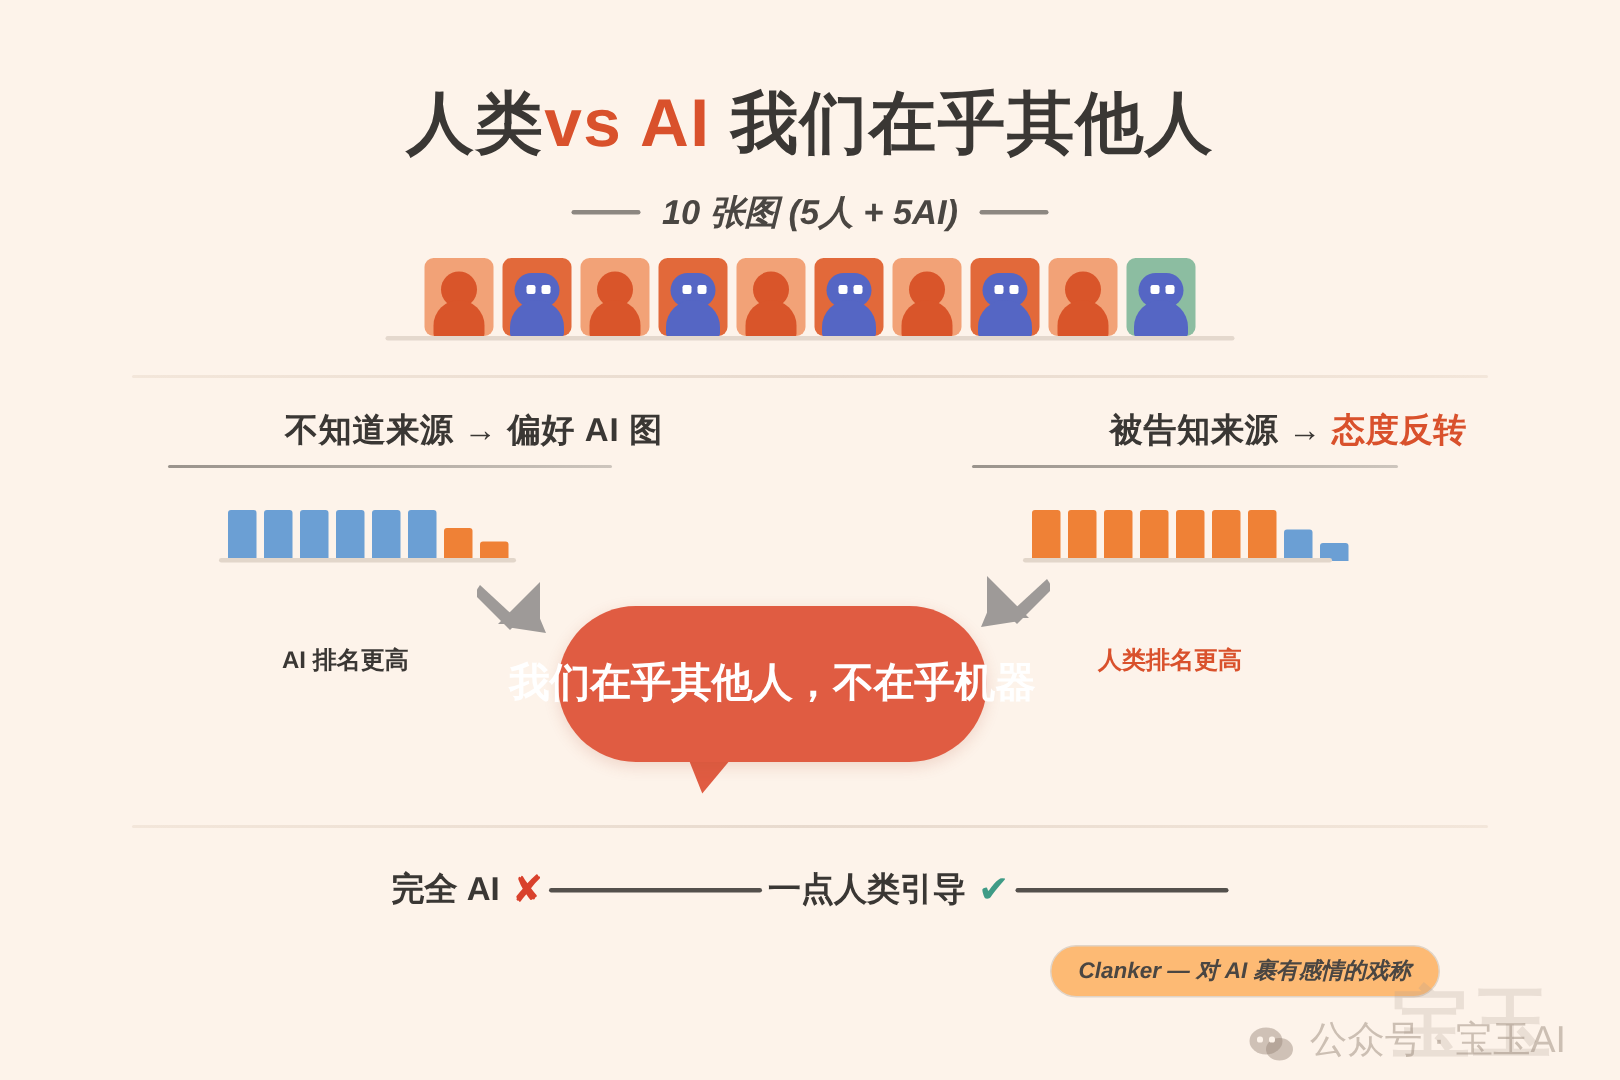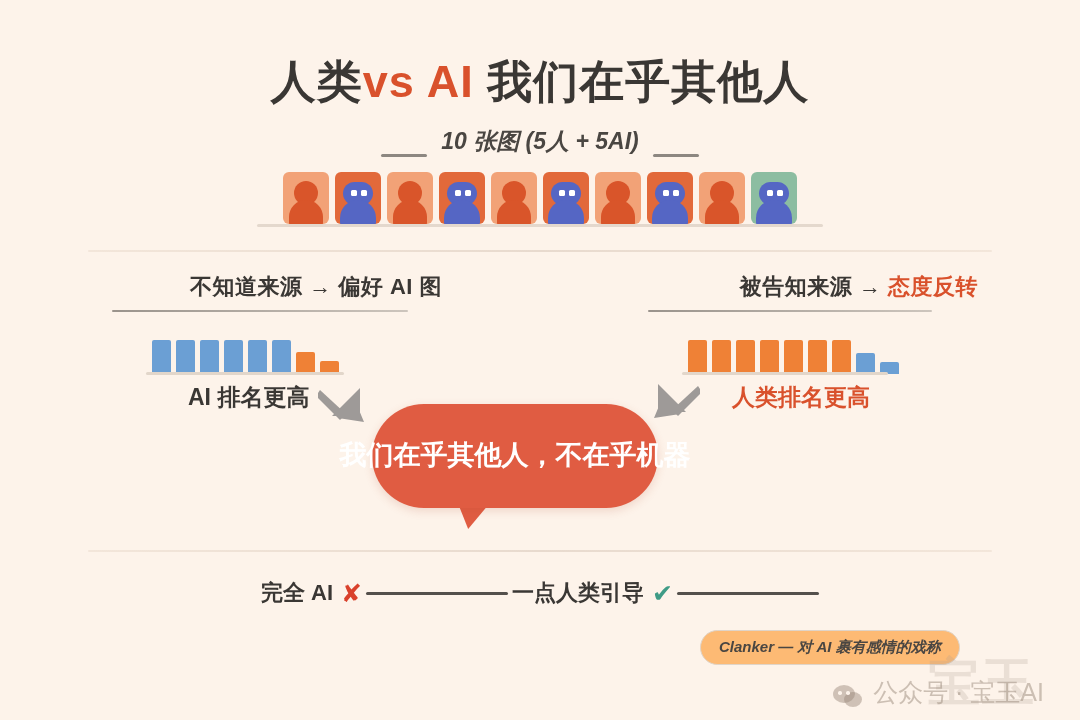--- a/index.html
+++ b/index.html
@@ -17,21 +17,21 @@
   .title {
     position:absolute; top:52px; left:0; width:1080px;
     text-align:center;
     font-size:45px; font-weight:bold; letter-spacing:1px;
     color:#3a3734;
     white-space:nowrap;
   }
   .title .accent { color:#d9512c; }
   .subtitle-wrap {
     position:absolute; top:126px; left:0; width:1080px;
-    display:flex; align-items:flex-end; justify-content:center; gap:14px;
+    display:flex; align-items:center; justify-content:center; gap:14px;
   }
   .sub-rule { width:46px; height:3px; background:#8d8781; border-radius:2px; }
   .subtitle {
     font-size:23px; font-weight:bold; font-style:italic;
     color:#4a4642; white-space:nowrap;
   }
 
   
   .strip {
     position:absolute; top:172px; left:50%; transform:translateX(-50%);
@@ -110,21 +110,21 @@
   .bar { width:19px; border-radius:2px 2px 0 0; }
   .bar.blue   { background:#6b9fd4; }
   .bar.orange { background:#ef8136; }
   .chart-base {
     position:absolute; height:3px; background:#e2d6ca; border-radius:2px;
   }
   .chart-base.left  { left:146px; top:372px; width:198px; }
   .chart-base.right { left:682px; top:372px; width:206px; }
 
   .chart-label {
-    position:absolute; font-size:23px; font-weight:bold; white-space:nowrap;
+    position:absolute; font-size:16px; font-weight:bold; white-space:nowrap;margin-top:48px;
   }
   .chart-label.left  { left:188px; top:382px; color:#3a3734; }
   .chart-label.right { left:732px; top:382px; color:#d9512c; }
 
   
   .arrow { position:absolute; }
   .arrow.a-left  { left:318px; top:382px; }
   .arrow.a-right { left:648px; top:378px; }
 
   

